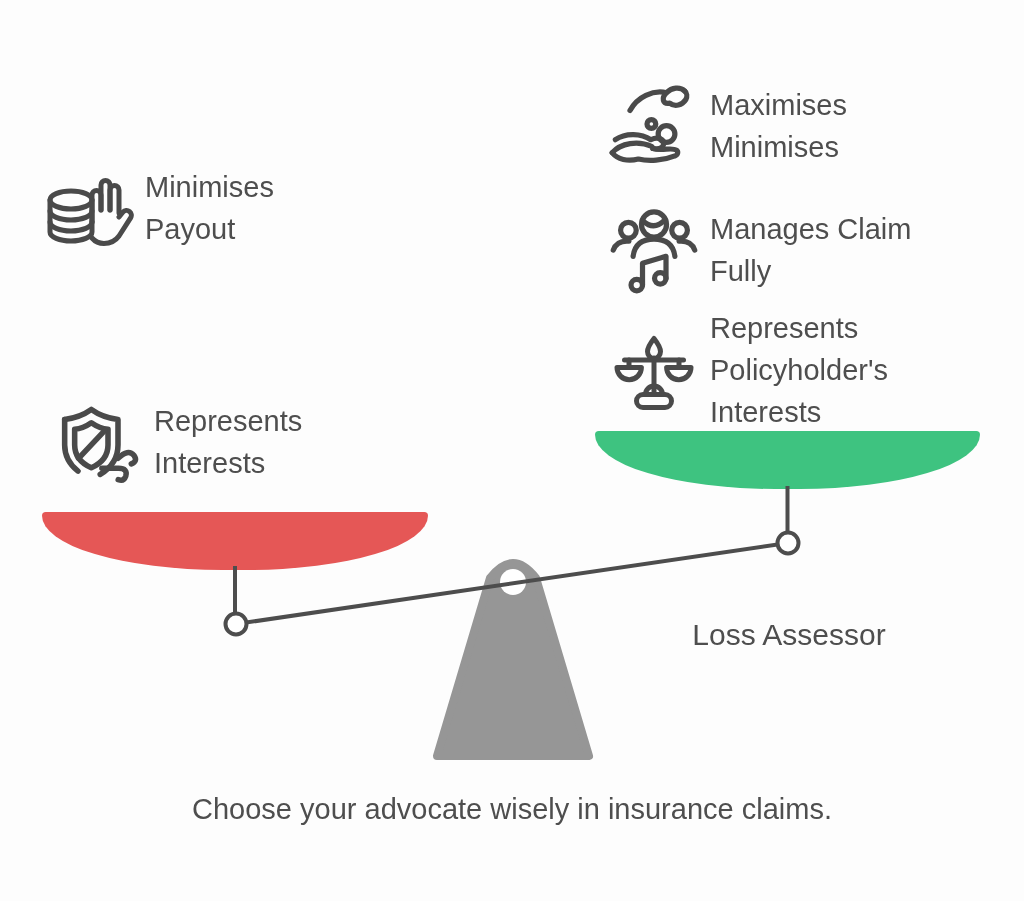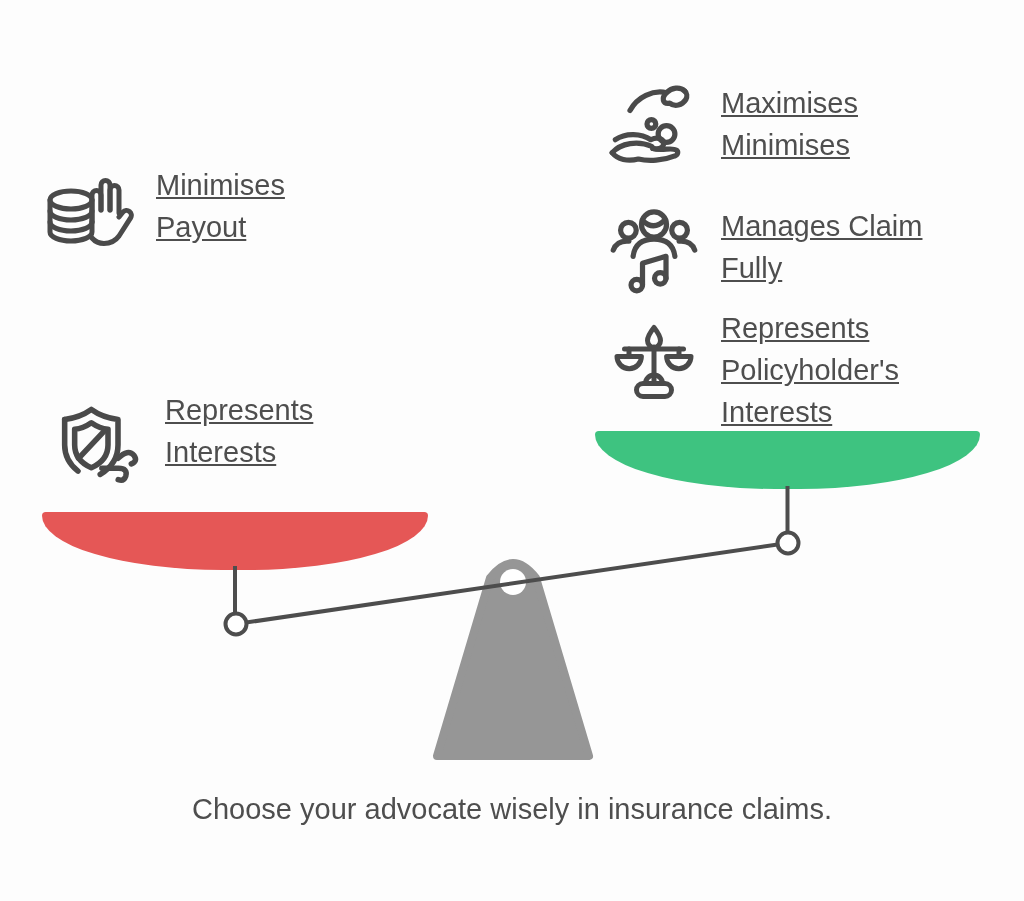--- a/index.html
+++ b/index.html
@@ -8,21 +8,21 @@
     background:var(--background,#fdfdfd);
   }
   .canvas{
     position:relative;
     width:1024px;height:901px;
     overflow:hidden;
     background:var(--background,#fdfdfd);
     color:var(--text,#4e4e4e);
   }
   
-  .item{position:absolute;display:flex;gap:17px;align-items:flex-start;text-decoration:underline;}
+  .item{position:absolute;display:flex;gap:6px;align-items:center;}
   .icon-box{width:100px;flex:0 0 100px;display:flex;justify-content:center;}
   .icon{color:var(--icon-stroke,#4a4a4a);}
   .icon *{vector-effect:none;}
   .lines{font-size:29px;line-height:42px;margin-top:2px;white-space:nowrap;}
   .lines span{display:block;}
   .l1{left:39px;top:162px;}  .l1 .icon{margin-top:0;}
   .l2{left:48px;top:285px;}  .l2 .icon{margin-top:2px;}
   .l3{left:48px;top:387px;}  .l3 .icon{margin-top:8px;}
   .r1{left:604px;top:80px;}  .r1 .icon{margin-top:-4px;}
   .r2{left:604px;top:203px;} .r2 .icon{margin-top:-2px;}
@@ -164,15 +164,16 @@
   <svg class="scale-svg" viewBox="0 0 1024 901">
     <path class="fulcrum" d="M437 756 L490 578 Q513 548 536 578 L589 756 Z"></path>
     <circle class="pivot-hole" cx="513" cy="582" r="13"></circle>
     <line class="hanger" x1="235" y1="566" x2="235" y2="613"></line>
     <line class="hanger" x1="787.5" y1="486" x2="787.5" y2="532"></line>
     <line class="beam" x1="236" y1="624" x2="788" y2="543"></line>
     <circle class="beam-end" cx="236" cy="624" r="10.5"></circle>
     <circle class="beam-end" cx="788" cy="543" r="10.5"></circle>
   </svg>
 
+  <div class="side-label label-right">Loss Assessor</div>
   <div class="caption">Choose your advocate wisely in insurance claims.</div>
 
 </div>
 
 </body></html>

